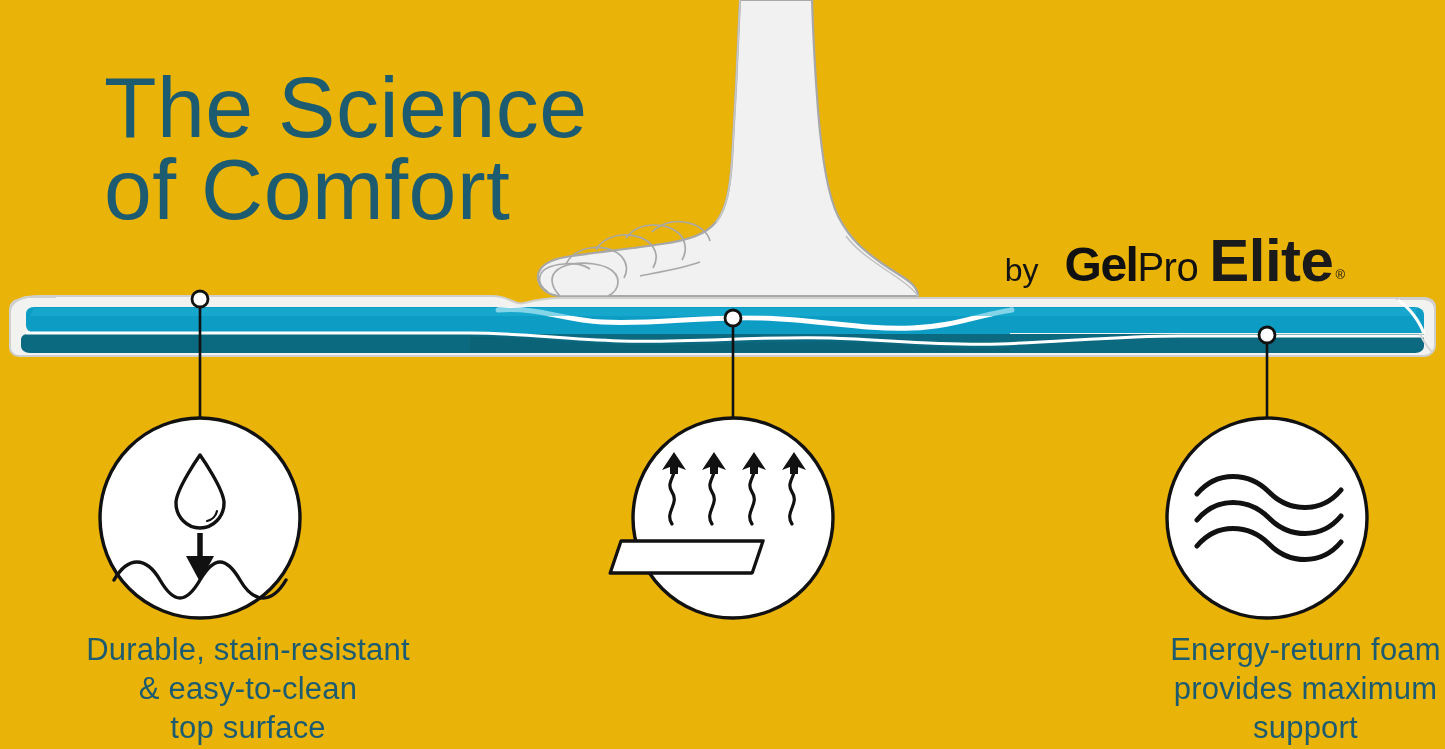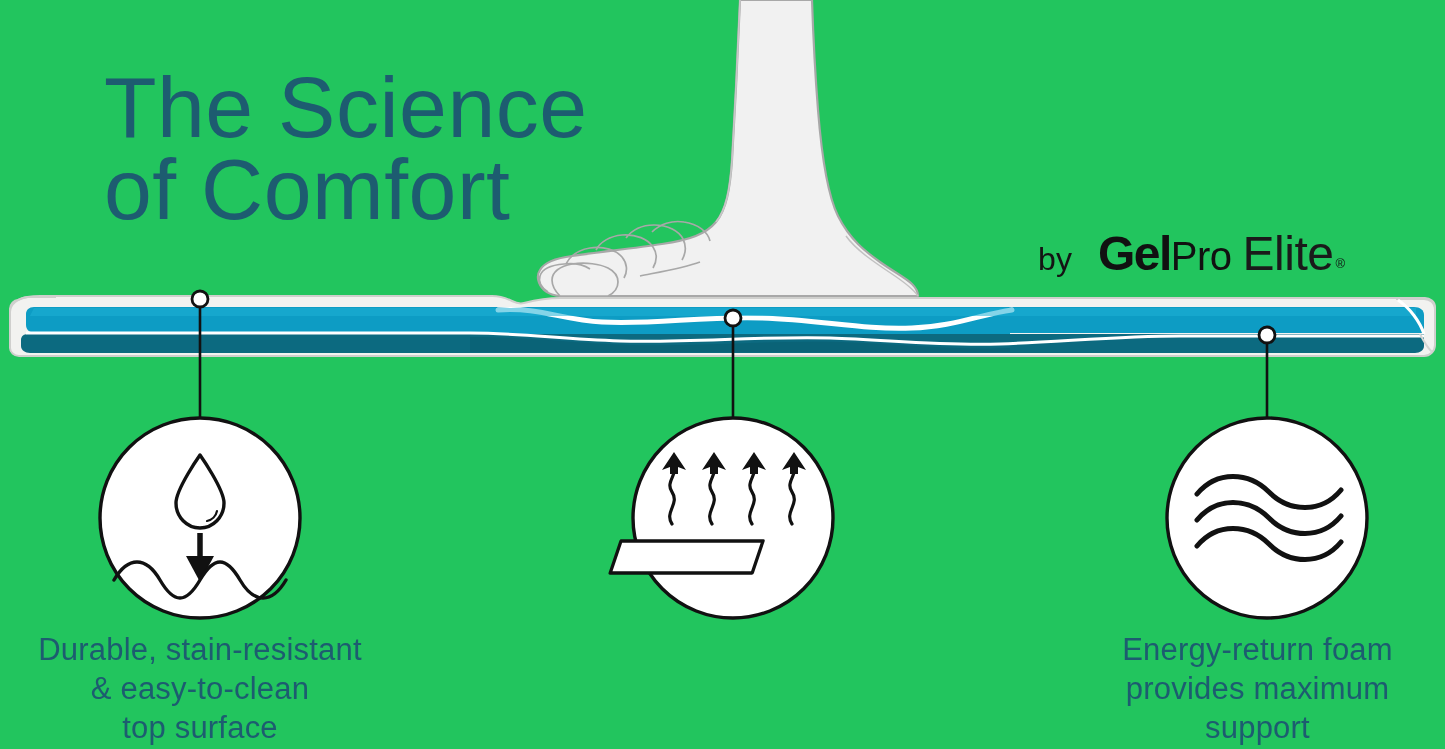--- a/index.html
+++ b/index.html
@@ -9,21 +9,21 @@
     background: #ffffff;
   }
   body {
     font-family: "Liberation Sans", sans-serif;
     -webkit-font-smoothing: antialiased;
   }
   #stage {
     position: relative;
     width: 1445px;
     height: 749px;
-    background: #22c55e;
+    background: #eab308;
     overflow: hidden;
   }
 
   
   #headline {
     position: absolute;
     left: 104px;
     top: 8px;
     width: 620px;
     color: #1d5c70;
@@ -69,22 +69,22 @@
     letter-spacing: -1.5px;
     margin-left: 14px;
   }
   #brand .pro {
     font-size: 40px;
     font-weight: 400;
     letter-spacing: -0.5px;
     margin-right: 11px;
   }
   #brand .elite {
-    font-size: 48px;
-    font-weight: 400;
+    font-size: 60px;
+    font-weight: 700;
     letter-spacing: -0.5px;
     color: #1a1a1a;
   }
   #brand .reg {
     font-size: 13px;
     font-weight: 400;
     margin-left: 2px;
     position: relative;
     top: -2px;
   }
@@ -103,20 +103,21 @@
   .caption {
     position: absolute;
     top: 630px;
     color: #1d5c70;
     font-size: 31px;
     line-height: 1.26;
     font-weight: 300;
     text-align: center;
     white-space: pre-line;
     letter-spacing: 0.2px;
+    padding-left: 48px;
   }
   #caption-0 { left: 0px;    width: 400px; }
   #caption-1 { left: 545px;  width: 378px; }
   #caption-2 { left: 1070px; width: 375px; }
 </style>
 </head>
 <body>
 
 <div id="stage">
 

